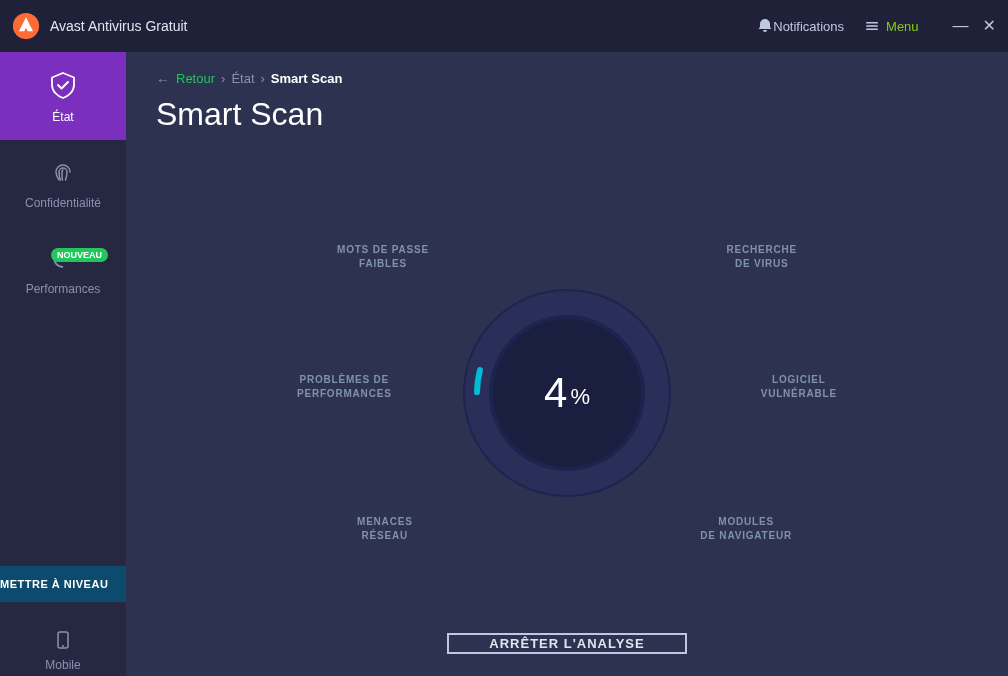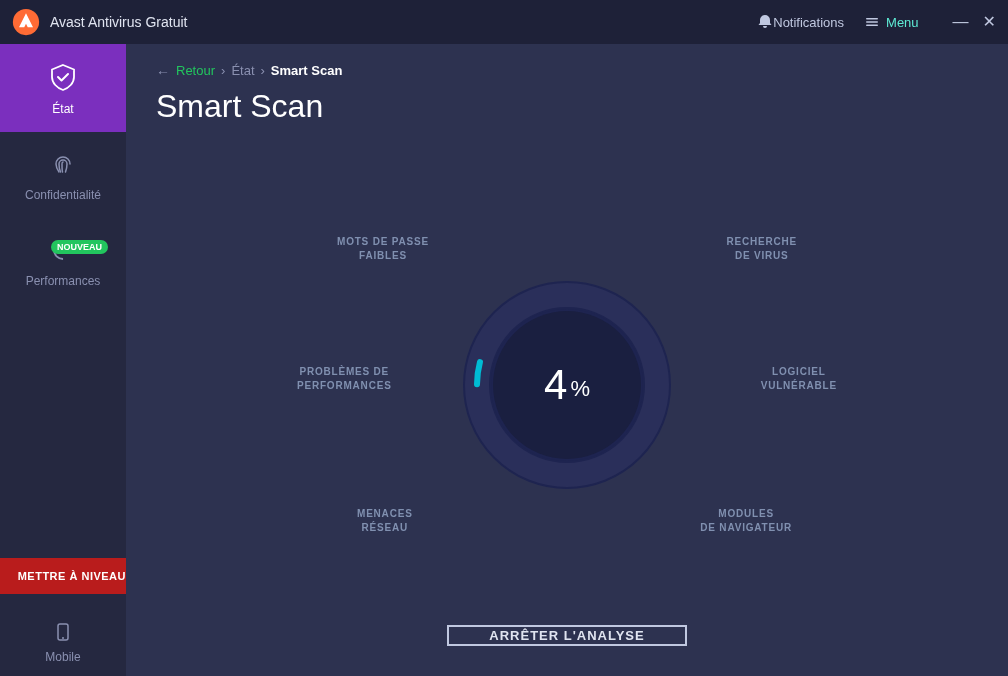--- a/index.html
+++ b/index.html
@@ -7,21 +7,21 @@
       width: 1008px;
       height: 676px;
       font-family: 'Segoe UI', Arial, sans-serif;
       overflow: hidden;
       background: #2d3250;
     }
 
     
     .titlebar {
       width: 100%;
-      height: 44px;
+      height: 52px;
       background: #1e2138;
       display: flex;
       align-items: center;
       padding: 0 12px;
       position: relative;
     }
     .titlebar-logo {
       width: 28px;
       height: 28px;
       margin-right: 10px;
@@ -41,21 +41,21 @@
       display: flex;
       align-items: center;
       color: #c0c8e0;
       font-size: 13px;
       cursor: pointer;
     }
     .titlebar-menu {
       display: flex;
       align-items: center;
       gap: 6px;
-      color: #5eead4;
+      color: #84cc16;
       font-size: 13px;
       cursor: pointer;
     }
     .titlebar-controls {
       display: flex;
       gap: 14px;
       margin-left: 14px;
     }
     .titlebar-btn {
       color: #c0c8e0;
@@ -101,25 +101,25 @@
     .sidebar-item .icon {
       font-size: 26px;
       line-height: 1;
     }
     .sidebar-item .label {
       font-size: 12px;
       font-weight: 500;
     }
     .upgrade-btn {
       width: 100%;
-      background: #b91c1c;
+      background: #0c4a6e;
       color: #fff;
       font-size: 11px;
       font-weight: 700;
-      text-align: right;
+      text-align: left;
       padding: 12px 0;
       cursor: pointer;
       letter-spacing: 0.5px;
       margin-top: auto;
     }
     .sidebar-mobile {
       display: flex;
       flex-direction: column;
       align-items: center;
       justify-content: center;

